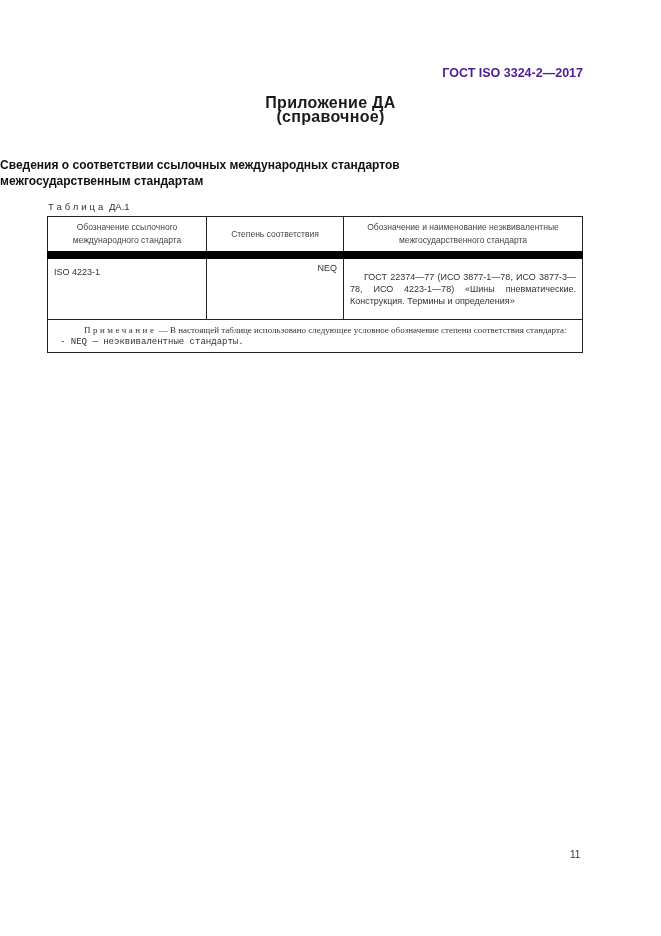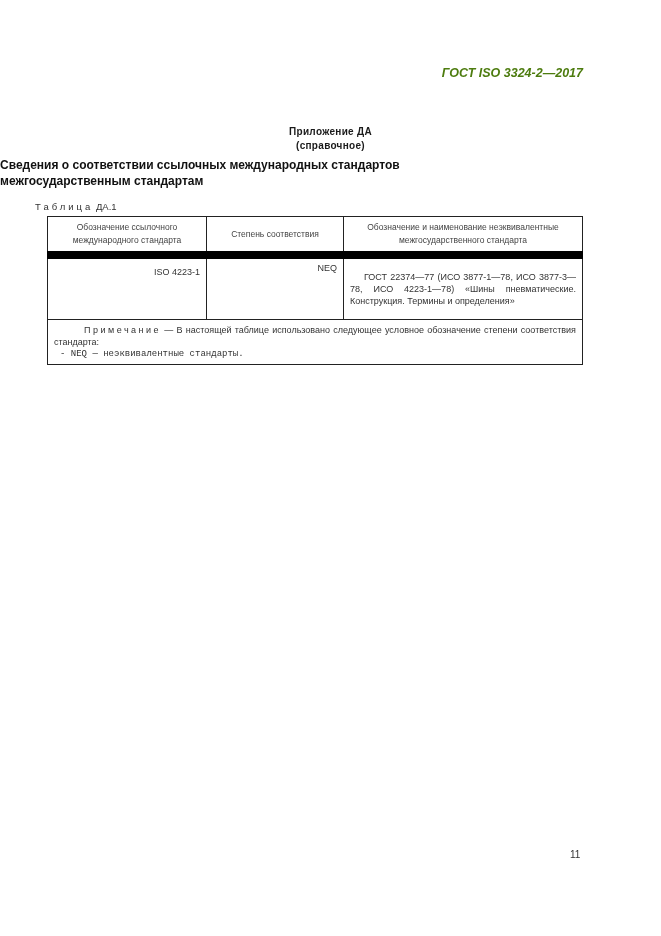--- a/index.html
+++ b/index.html
@@ -2,60 +2,59 @@
 <html><head>
   <meta charset="utf-8">
   <style>
     html, body { margin: 0; padding: 0; background: #ffffff; }
     body {
       width: 661px; height: 936px; position: relative; overflow: hidden;
       font-family: "Liberation Sans", sans-serif; color: #1a1a1a;
     }
     .doc-code {
       position: absolute; right: 78px; top: 66px;
-      font-size: 12.5px; font-weight: bold; color: #4d7c0f; font-style: italic;
+      font-size: 12.5px; font-weight: bold; color: #4c1d95;
     }
     .annex-title {
       position: absolute; left: 0; width: 661px; top: 96px;
-      text-align: center; font-size: 10px; font-weight: bold; line-height: 14px;
+      text-align: center; font-size: 16px; font-weight: bold; line-height: 14px;
       letter-spacing: 0.3px;
-      margin-top: 29px;
     }
     .section-title {
       position: absolute; left: 0; width: 661px; top: 157px;
       text-align: left; font-size: 12px; font-weight: bold; line-height: 16px; color: #111;
     }
     .table-caption {
-      position: absolute; left: 35px; top: 201px;
+      position: absolute; left: 48px; top: 201px;
       font-size: 9.5px; color: #333;
     }
     .table-caption .spaced { letter-spacing: 3px; }
     table.corr {
       position: absolute; left: 47px; top: 216px; width: 536px;
       border-collapse: collapse; font-size: 9px; color: #333;
     }
     table.corr th, table.corr td {
       border: 1px solid #222; vertical-align: top; padding: 0;
     }
     table.corr th {
       font-weight: normal; vertical-align: middle; text-align: center;
       height: 34px; line-height: 13px; font-size: 8.5px; color: #444;
     }
     table.corr thead tr { border-bottom: 8px solid #000000; }
-    table.corr td.c1 { padding: 8px 6px; width: 146px; height: 44px; text-align: right; }
+    table.corr td.c1 { padding: 8px 6px; width: 146px; height: 44px; }
     table.corr td.c2 { text-align: right; padding: 4px 6px; width: 124px; }
     table.corr td.c3 {
       padding: 12px 6px; text-align: justify; line-height: 12px; font-size: 9px;
     }
     table.corr td.c3 .indent { display: inline-block; width: 14px; }
     table.corr td.note {
       padding: 4px 6px; line-height: 12px; font-size: 9px; color: #333;
       text-align: justify;
     }
-    .note-line1 { text-indent: 30px; }
+    .note-line1 { text-indent: 30px; font-family: Liberation Serif, serif; }
     .note-head { letter-spacing: 2.5px; }
     .note-item { padding-left: 6px; font-family: Liberation Mono, monospace; }
     .page-number {
       position: absolute; left: 570px; top: 849px; font-size: 10px; color: #333;
     }
   </style>
 </head>
 <body>
 
 <div class="doc-code">ГОСТ ISO 3324-2—2017</div>

